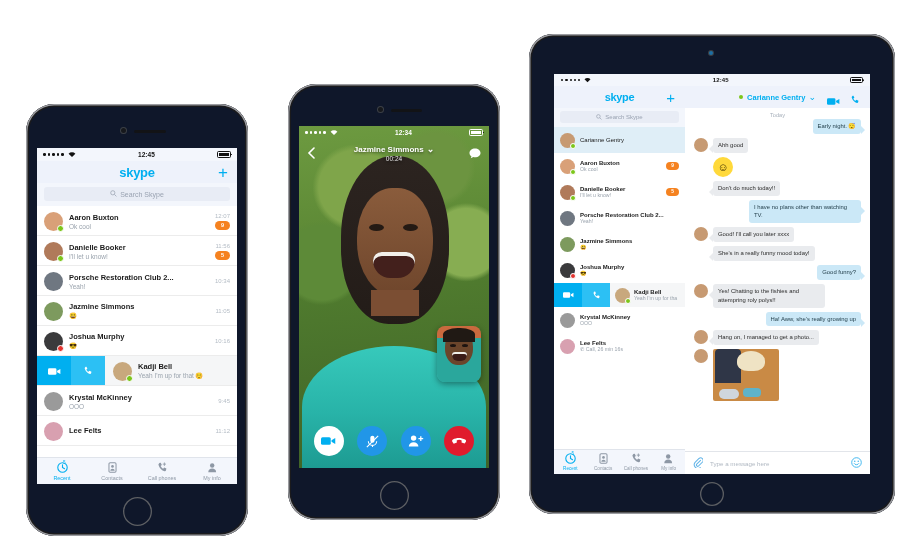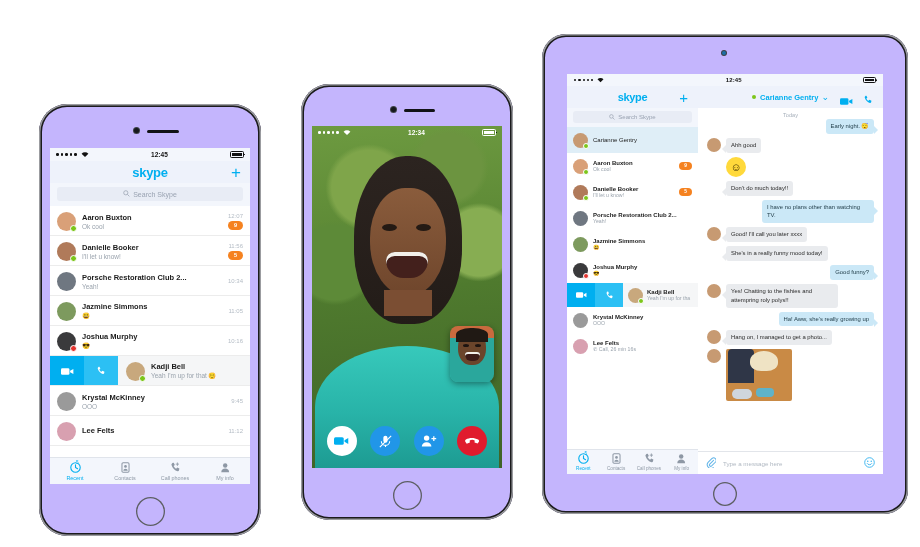--- a/index.html
+++ b/index.html
@@ -1,20 +1,20 @@
 <!DOCTYPE html>
 <html><head>
 <meta charset="utf-8">
 <style>
   html,body{margin:0;padding:0;background:#ffffff;}
   body{width:920px;height:547px;overflow:hidden;font-family:"Liberation Sans",sans-serif;-webkit-font-smoothing:antialiased;}
   .stage{position:relative;width:920px;height:547px;background:#fff;}
 
   
-  .device{position:absolute;background:#c4b5fd;box-sizing:border-box;margin-left:13px;}
+  .device{position:absolute;background:#0f172a;box-sizing:border-box;}
   .device .bezel-edge{position:absolute;inset:0;border-radius:inherit;
       box-shadow:inset 0 0 0 1.5px #9b9ca0, inset 0 0 0 3px #1b1b1d;
       border-radius:inherit;pointer-events:none;}
   .screen{position:absolute;overflow:hidden;background:#fff;}
   .cam{position:absolute;border-radius:50%;background:#16181c;box-shadow:0 0 0 1px #3c4046;}
   .speaker{position:absolute;border-radius:3px;background:#121316;}
   .home{position:absolute;border-radius:50%;box-shadow:inset 0 0 0 1.3px #5d5f63;}
 
   
   .statusbar{display:flex;align-items:center;justify-content:space-between;box-sizing:border-box;}
@@ -327,20 +327,38 @@
                 <path d="M8 11.2 1.2 4.4a9.6 9.6 0 0 1 13.6 0z" fill="#fff"></path>
               </svg>
           </span>
         </div>
         <div class="sb-time">12:34</div>
         <div class="batt" style="width:14px;height:6.5px;border-color:#fff;">
             <i style="background:#fff;"></i>
           </div>
       </div>
 
+      <div class="callbar" style="top:16px;height:22px;">
+        <div style="position:absolute;left:8px;top:3px;">
+          <svg width="8" height="12" viewBox="0 0 8 12">
+              <path d="M7 1 2 6l5 5" fill="none" stroke="#fff" stroke-width="1.6" stroke-linecap="round"></path>
+            </svg>
+        </div>
+        <div style="text-align:center;">
+          <div class="callname" style="font-size:8px;font-weight:600;">
+            <span>Jazmine Simmons</span><span style="margin-left:3px;font-size:9px;">⌄</span>
+          </div>
+          <div class="calltime" style="font-size:6.5px;margin-top:1px;">00:24</div>
+        </div>
+        <div style="position:absolute;right:8px;top:3px;">
+          <svg width="12" height="11" viewBox="0 0 14 13">
+              <path d="M7 .6c3.6 0 6.5 2.3 6.5 5.2S10.6 11 7 11c-.7 0-1.4-.1-2-.3L2 12l.8-2.2C1.4 8.9.5 7.6.5 5.8.5 2.9 3.4.6 7 .6z" fill="#fff"></path>
+            </svg>
+        </div>
+      </div>
 
       <div class="pip" style="right:8px;top:200px;width:44px;height:56px;
                   background:linear-gradient(180deg,#c96a3e 0 22%,#2aa79c 22% 100%);">
         <div style="position:absolute;left:8px;top:5px;width:28px;height:34px;border-radius:46%;background:#6b452b;"></div>
         <div style="position:absolute;left:6px;top:2px;width:32px;height:14px;border-radius:46% 46% 0 0;background:#201914;"></div>
         <div style="position:absolute;left:13px;top:18px;width:6px;height:3px;border-radius:50%;background:#1d1410;"></div>
         <div style="position:absolute;left:25px;top:18px;width:6px;height:3px;border-radius:50%;background:#1d1410;"></div>
         <div style="position:absolute;left:15px;top:26px;width:15px;height:9px;border-radius:4px 4px 8px 8px;background:#3b1c18;box-shadow:inset 0 2px 0 #f1efe9;"></div>
       </div>
 

